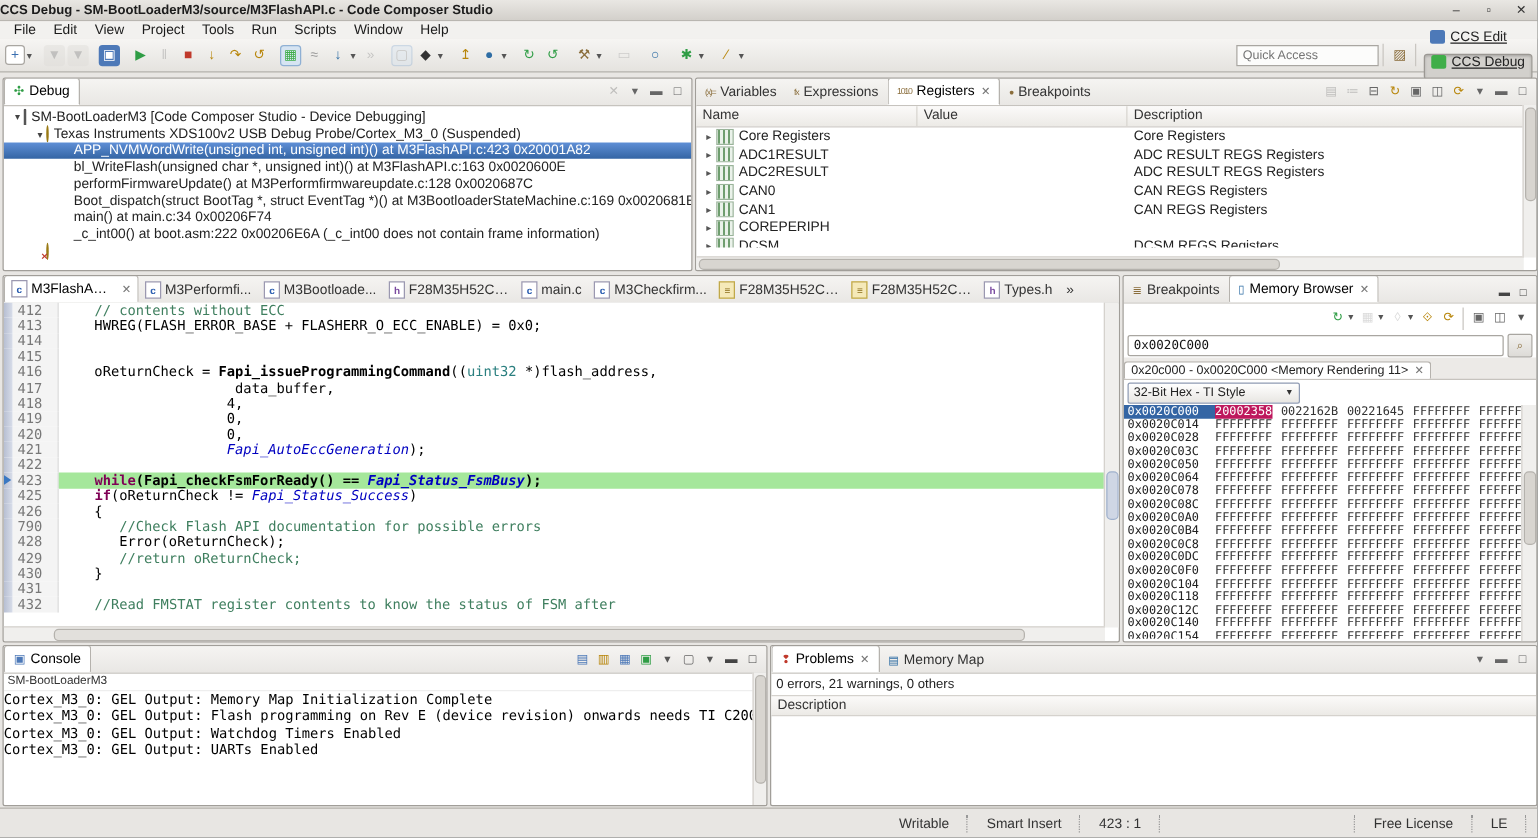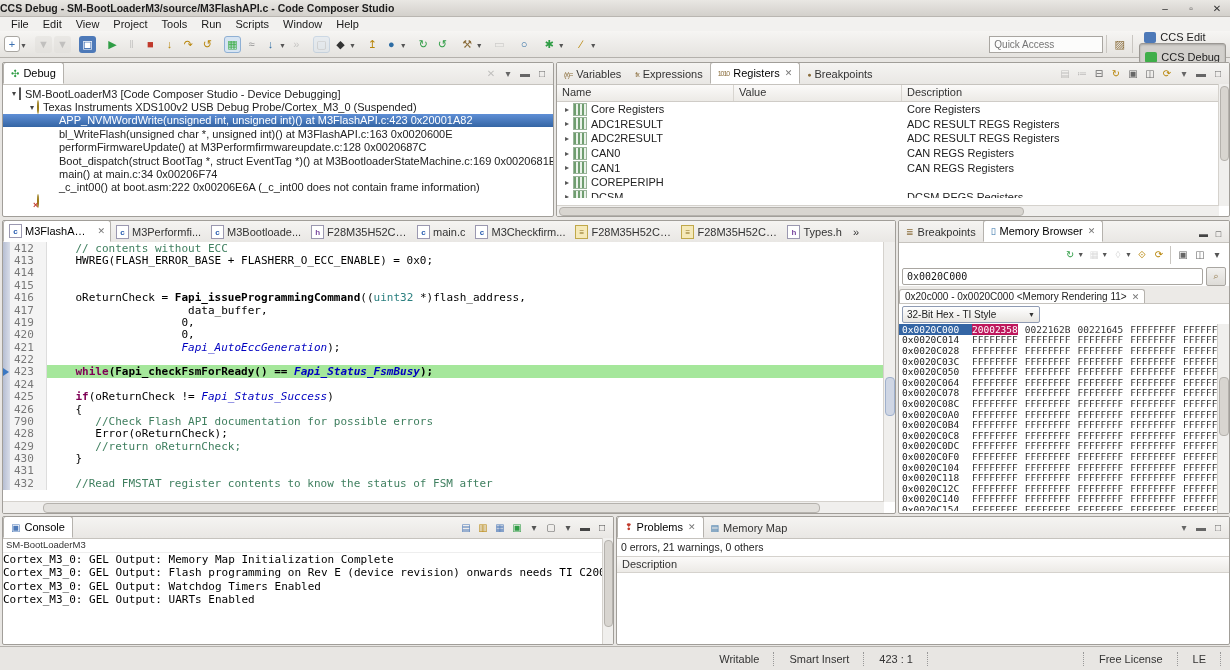--- a/index.html
+++ b/index.html
@@ -20,21 +20,21 @@
            display:flex;align-items:center;padding-left:3px;box-sizing:border-box;}
   .tb-sep{width:1px;height:18px;background:#c9c6c1;margin:0 3px;}
   .tb-ic{width:17px;height:17px;margin:0 1px;border-radius:3px;display:inline-flex;
          align-items:center;justify-content:center;font-size:11px;line-height:1;}
   .tb-ic.pressed{background:#d6e4f2;border:1px solid #8fb0d4;width:15px;height:15px;}
   .tb-ic.disabled{opacity:.38;}
   .tb-dd{font-size:7px;color:#555;margin-left:-1px;margin-right:1px;}
   #tb-right{margin-left:auto;display:flex;align-items:center;padding-right:4px;}
   #quick-access{width:104px;height:15px;border:1px solid #a9a6a1;background:#fcfcfb;
                 font-size:10px;color:#888;padding:0 4px;font-family:inherit;}
-  .persp{display:flex;align-items:flex-end;height:19px;padding:0 5px;margin-left:3px;border-radius:3px;font-size:11px;}
+  .persp{display:flex;align-items:flex-start;height:19px;padding:0 5px;margin-left:3px;border-radius:3px;font-size:11px;text-decoration:underline;}
   .persp.active{background:#d2d0cc;border:1px solid #9b9893;box-shadow:inset 0 1px 2px rgba(0,0,0,.2);}
   .persp .pic{width:12px;height:11px;border-radius:2px;margin-right:4px;}
   
   .view{position:absolute;background:#fff;border:1px solid #a19e99;border-radius:2px;overflow:hidden;}
   .vhead{height:21px;background:linear-gradient(#f5f4f2,#e9e7e4);border-bottom:1px solid #c6c3be;
          display:flex;align-items:flex-end;}
   .vtab{display:flex;align-items:center;height:20px;padding:0 7px;font-size:11px;color:#333;white-space:nowrap;}
   .vtab.sel{background:#fff;border:1px solid #b5b2ad;border-bottom:1px solid #fff;
             border-radius:3px 3px 0 0;color:#000;}
   .vtab .ticon{margin-right:4px;}
@@ -388,26 +388,26 @@
         </span>
         <span style="margin-left: 6px; color: rgb(51, 51, 51); font-size: 11px; align-self: center;">»</span>
       </div>
     <div id="code">
         <div class="cl"><span class="ann"></span><span class="ln">412</span><span class="ct"><span>    </span><span class="s-c">// contents without ECC</span></span></div>
         <div class="cl"><span class="ann"></span><span class="ln">413</span><span class="ct"><span>    HWREG(FLASH_ERROR_BASE + FLASHERR_O_ECC_ENABLE) = 0x0;</span></span></div>
         <div class="cl"><span class="ann"></span><span class="ln">414</span><span class="ct"></span></div>
         <div class="cl"><span class="ann"></span><span class="ln">415</span><span class="ct"></span></div>
         <div class="cl"><span class="ann"></span><span class="ln">416</span><span class="ct"><span>    oReturnCheck = </span><span class="s-f">Fapi_issueProgrammingCommand</span><span>((</span><span class="s-t">uint32</span><span> *)flash_address,</span></span></div>
         <div class="cl"><span class="ann"></span><span class="ln">417</span><span class="ct"><span>                     data_buffer,</span></span></div>
+        <div class="cl"><span class="ann"></span><span class="ln">418</span><span class="ct"><span>                    4,</span></span></div>
         <div class="cl"><span class="ann"></span><span class="ln">419</span><span class="ct"><span>                    0,</span></span></div>
         <div class="cl"><span class="ann"></span><span class="ln">420</span><span class="ct"><span>                    0,</span></span></div>
         <div class="cl"><span class="ann"></span><span class="ln">421</span><span class="ct"><span>                    </span><span class="s-e">Fapi_AutoEccGeneration</span><span>);</span></span></div>
         <div class="cl"><span class="ann"></span><span class="ln">422</span><span class="ct"></span></div>
         <div class="cl cur"><span class="ann"><span class="ip-arrow"></span></span><span class="ln">423</span><span class="ct"><span>    </span><span class="s-k">while</span><span>(</span><span class="s-f">Fapi_checkFsmForReady</span><span>() == </span><span class="s-e">Fapi_Status_FsmBusy</span><span>);</span></span></div>
-        <div class="cl"><span class="ann"></span><span class="ln">424</span><span class="ct"></span></div>
         <div class="cl"><span class="ann"></span><span class="ln">425</span><span class="ct"><span>    </span><span class="s-k">if</span><span>(oReturnCheck != </span><span class="s-e">Fapi_Status_Success</span><span>)</span></span></div>
         <div class="cl"><span class="ann"></span><span class="ln">426</span><span class="ct"><span>    {</span></span></div>
         <div class="cl"><span class="ann"></span><span class="ln">790</span><span class="ct"><span>       </span><span class="s-c">//Check Flash API documentation for possible errors</span></span></div>
         <div class="cl"><span class="ann"></span><span class="ln">428</span><span class="ct"><span>       Error(oReturnCheck);</span></span></div>
         <div class="cl"><span class="ann"></span><span class="ln">429</span><span class="ct"><span>       </span><span class="s-c">//return oReturnCheck;</span></span></div>
         <div class="cl"><span class="ann"></span><span class="ln">430</span><span class="ct"><span>    }</span></span></div>
         <div class="cl"><span class="ann"></span><span class="ln">431</span><span class="ct"></span></div>
         <div class="cl"><span class="ann"></span><span class="ln">432</span><span class="ct"><span>    </span><span class="s-c">//Read FMSTAT register contents to know the status of FSM after</span></span></div>
       </div>
     <div id="ed-vscroll">

